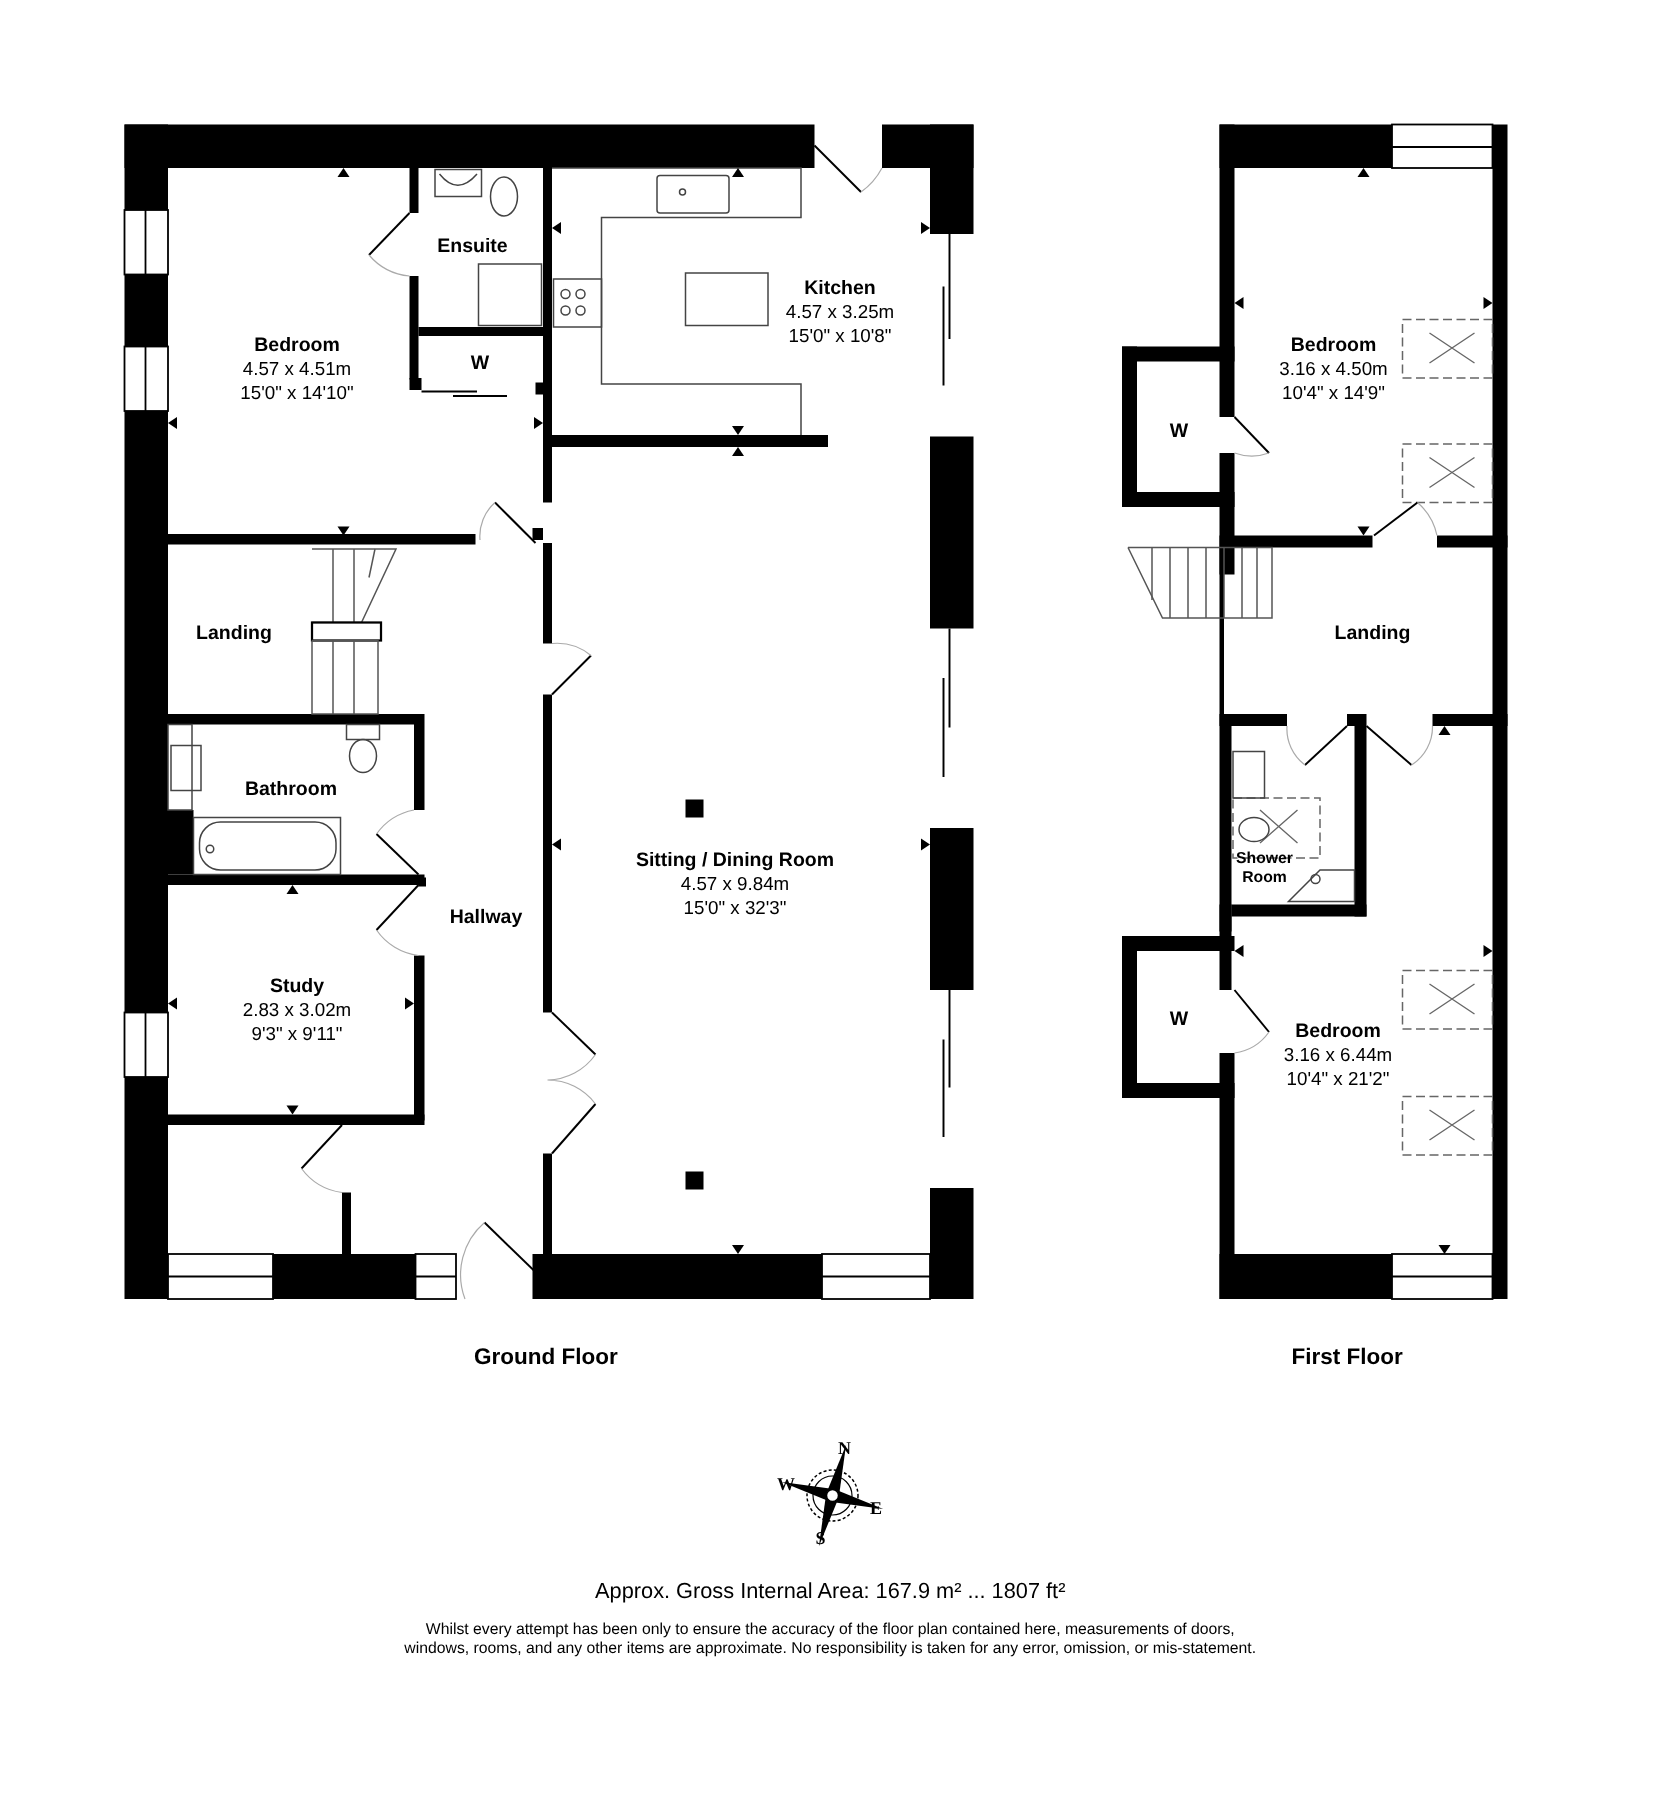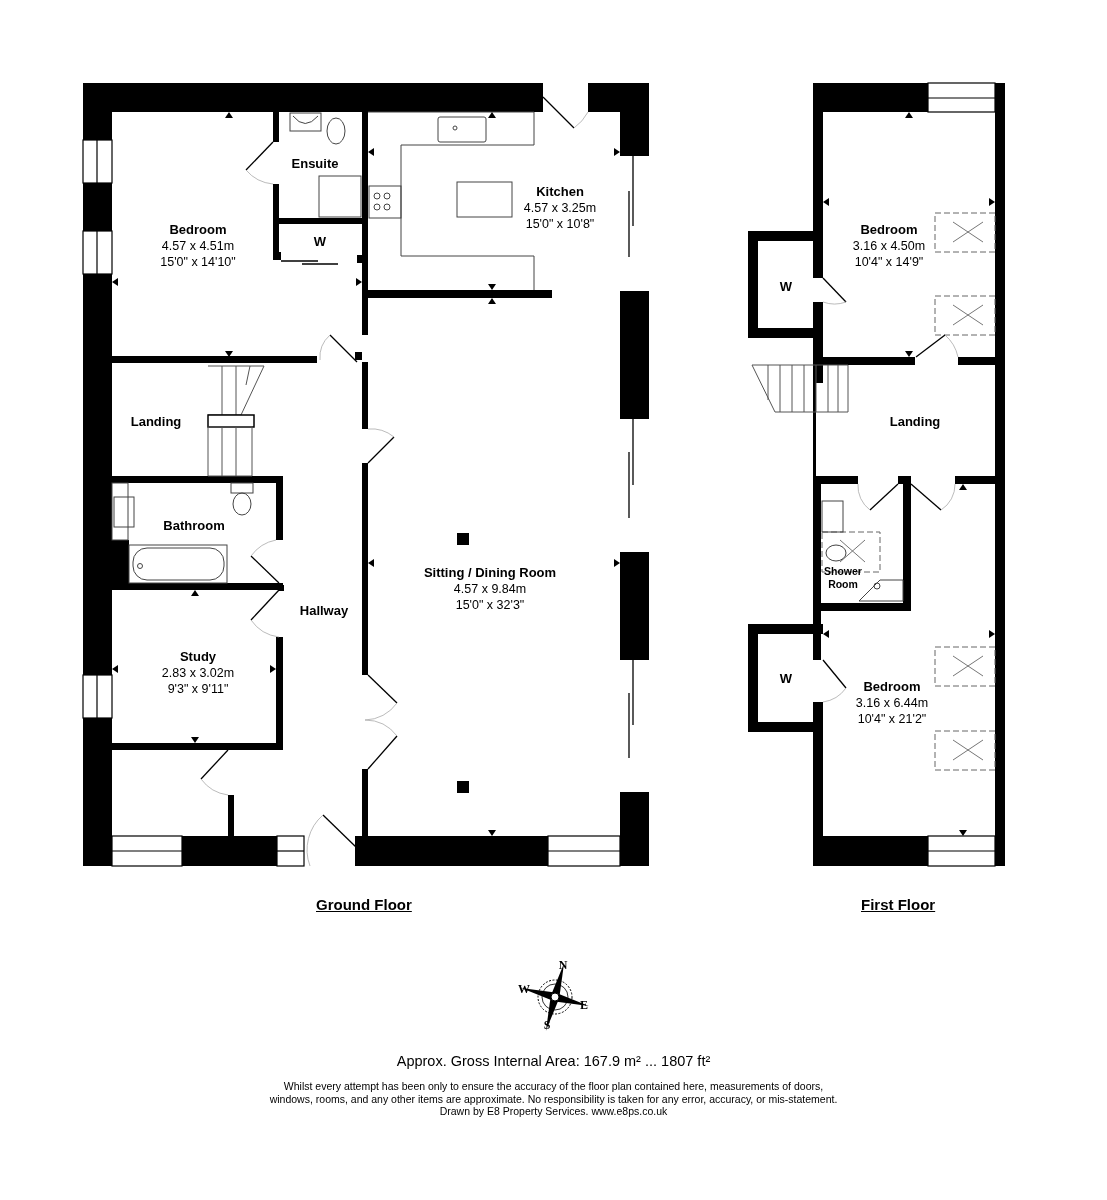--- a/index.html
+++ b/index.html
@@ -1,20 +1,20 @@
 <!DOCTYPE html>
 <html><head>
 <meta charset="utf-8">
 <style>
   html, body { margin: 0; padding: 0; background: #ffffff; }
   body { width: 1107px; height: 1200px; position: relative; overflow: hidden; font-family: "Liberation Sans", sans-serif; color: #000; }
   #plan { position: absolute; left: 0; top: 0; width: 1107px; height: 1200px; }
   .room-name { font-family: "Liberation Sans", sans-serif; font-weight: bold; font-size: 13px; }
   .room-dim { font-family: "Liberation Sans", sans-serif; font-size: 12.5px; }
-  .floor-label { position: absolute; font-weight: bold; font-size: 15px; text-decoration: underline; }
+  .floor-label { position: absolute; font-weight: bold; font-size: 15px; }
   .footer { position: absolute; left: 0; width: 1107px; text-align: center; }
   .area { top: 1053px; font-size: 14.5px; }
   .disclaimer { top: 1080px; font-size: 10.5px; line-height: 12.5px; }
   .compass-letter { font-family: "Liberation Serif", serif; font-weight: bold; font-size: 12px; }
 </style>
 </head>
 <body>
 
 <svg id="plan" viewBox="0 0 1107 1200" xmlns="http://www.w3.org/2000/svg">
   <g>
@@ -305,15 +305,14 @@
     <text class="compass-letter" x="-31" y="-4" text-anchor="middle">W</text>
   </g>
 </svg>
 
 <div class="floor-label" style="left:316px; top:896px;">Ground Floor</div>
 <div class="floor-label" style="left:837px; top:896px;margin-left:24px;">First Floor</div>
 
 <div class="footer area">Approx. Gross Internal Area: 167.9 m² ... 1807 ft²</div>
 <div class="footer disclaimer">
   <div>Whilst every attempt has been only to ensure the accuracy of the floor plan contained here, measurements of doors,</div>
-  <div>windows, rooms, and any other items are approximate. No responsibility is taken for any error, accuracy, or mis-statement.</div>
-  <div>Drawn by E8 Property Services. www.e8ps.co.uk</div>
+  <div>windows, rooms, and any other items are approximate. No responsibility is taken for any error, omission, or mis-statement.</div>
 </div>
 
 </body></html>

